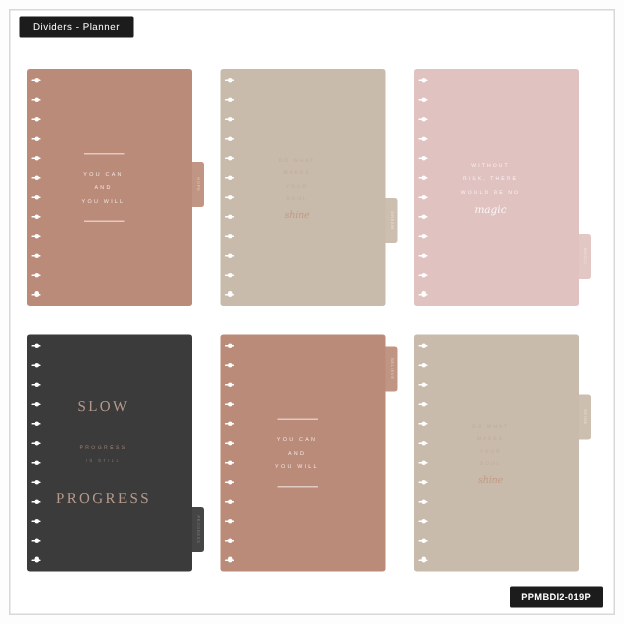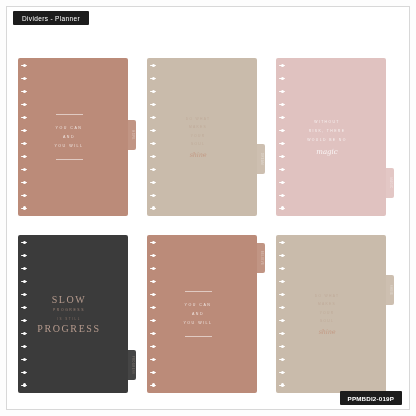--- a/index.html
+++ b/index.html
@@ -43,21 +43,21 @@
     font-size:6.2px;
     font-weight:bold;
     letter-spacing:.2px;
     padding:3.5px 8px;
     white-space:nowrap;
     border-radius:1px;
     z-index:6;
   }
   .grid{
     position:absolute;
-    left:18px;top:58px;
+    left:18px;top:46px;
     width:380px;
     display:grid;
     grid-template-columns:repeat(3,118px);
     grid-template-rows:158px 158px;
     column-gap:11px;
     row-gap:19px;
   }
   .divider{
     position:relative;
     width:118px;height:158px;
@@ -164,21 +164,21 @@
     color:rgba(255,255,255,.85);
     margin-top:3.5px;
   }
   
   .styleD{font-family:"Liberation Serif", serif;}
   .styleD .big{
     font-family:"Liberation Serif", serif;
     font-size:10px;
     letter-spacing:1.6px;
     color:#b59a8d;
-    margin:0;
+    margin:16px;
   }
   .styleD .small{
     font-family:"Liberation Sans", sans-serif;
     font-size:3.4px;
     letter-spacing:1.6px;
     color:#9c8275;
     margin:2.6px 0;
   }
   .styleD .tiny{
     font-family:"Liberation Sans", sans-serif;

